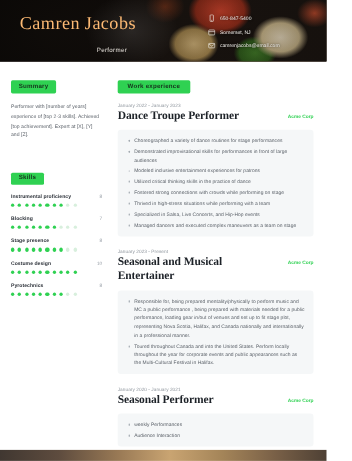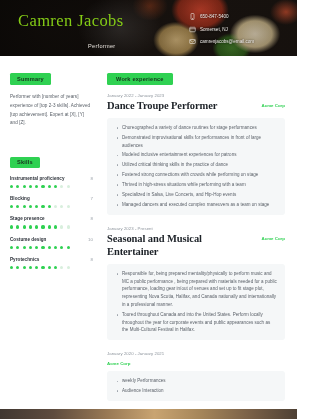--- a/index.html
+++ b/index.html
@@ -45,21 +45,21 @@
     height: 100%;
     padding: 9px 12px 0 18px;
     display: flex;
     justify-content: space-between;
   }
   .name-block { padding-top: 3px; }
   .full-name {
     font-family: "Liberation Serif", serif;
     font-size: 16.5px;
     font-weight: 400;
-    color: #84cc16;
+    color: #fdba74;
     letter-spacing: 0.4px;
     line-height: 1.1;
     white-space: nowrap;
     text-align: right;
   }
   .job-title {
     margin-top: 13px;
     font-size: 5.6px;
     color: #e7e2dc;
     letter-spacing: 0.3px;
@@ -403,20 +403,21 @@
             <div class="bullets-card">
               <ul class="bullets">
                 <li>Responsible for, being prepared mentality/physically to perform music and MC a public performance , being prepared with materials needed for a public performance, loading gear in/out of venues and set up to fit stage plot, representing Nova Scotia, Halifax, and Canada nationally and internationally in a professional manner.</li>
                 <li>Toured throughout Canada and into the United States. Perform locally throughout the year for corporate events and public appearances such as the Multi-Cultural Festival in Halifax.</li>
               </ul>
             </div>
           </div>
           <div class="entry">
             <div class="entry-date">January 2020 - January 2021</div>
             <div class="entry-head">
+              <div class="entry-title">Seasonal Performer</div>
               <div class="entry-org">Acme Corp</div>
             </div>
             <div class="bullets-card">
               <ul class="bullets">
                 <li>weekly Performances</li>
                 <li>Audience Interaction</li>
               </ul>
             </div>
           </div>
         </div>

